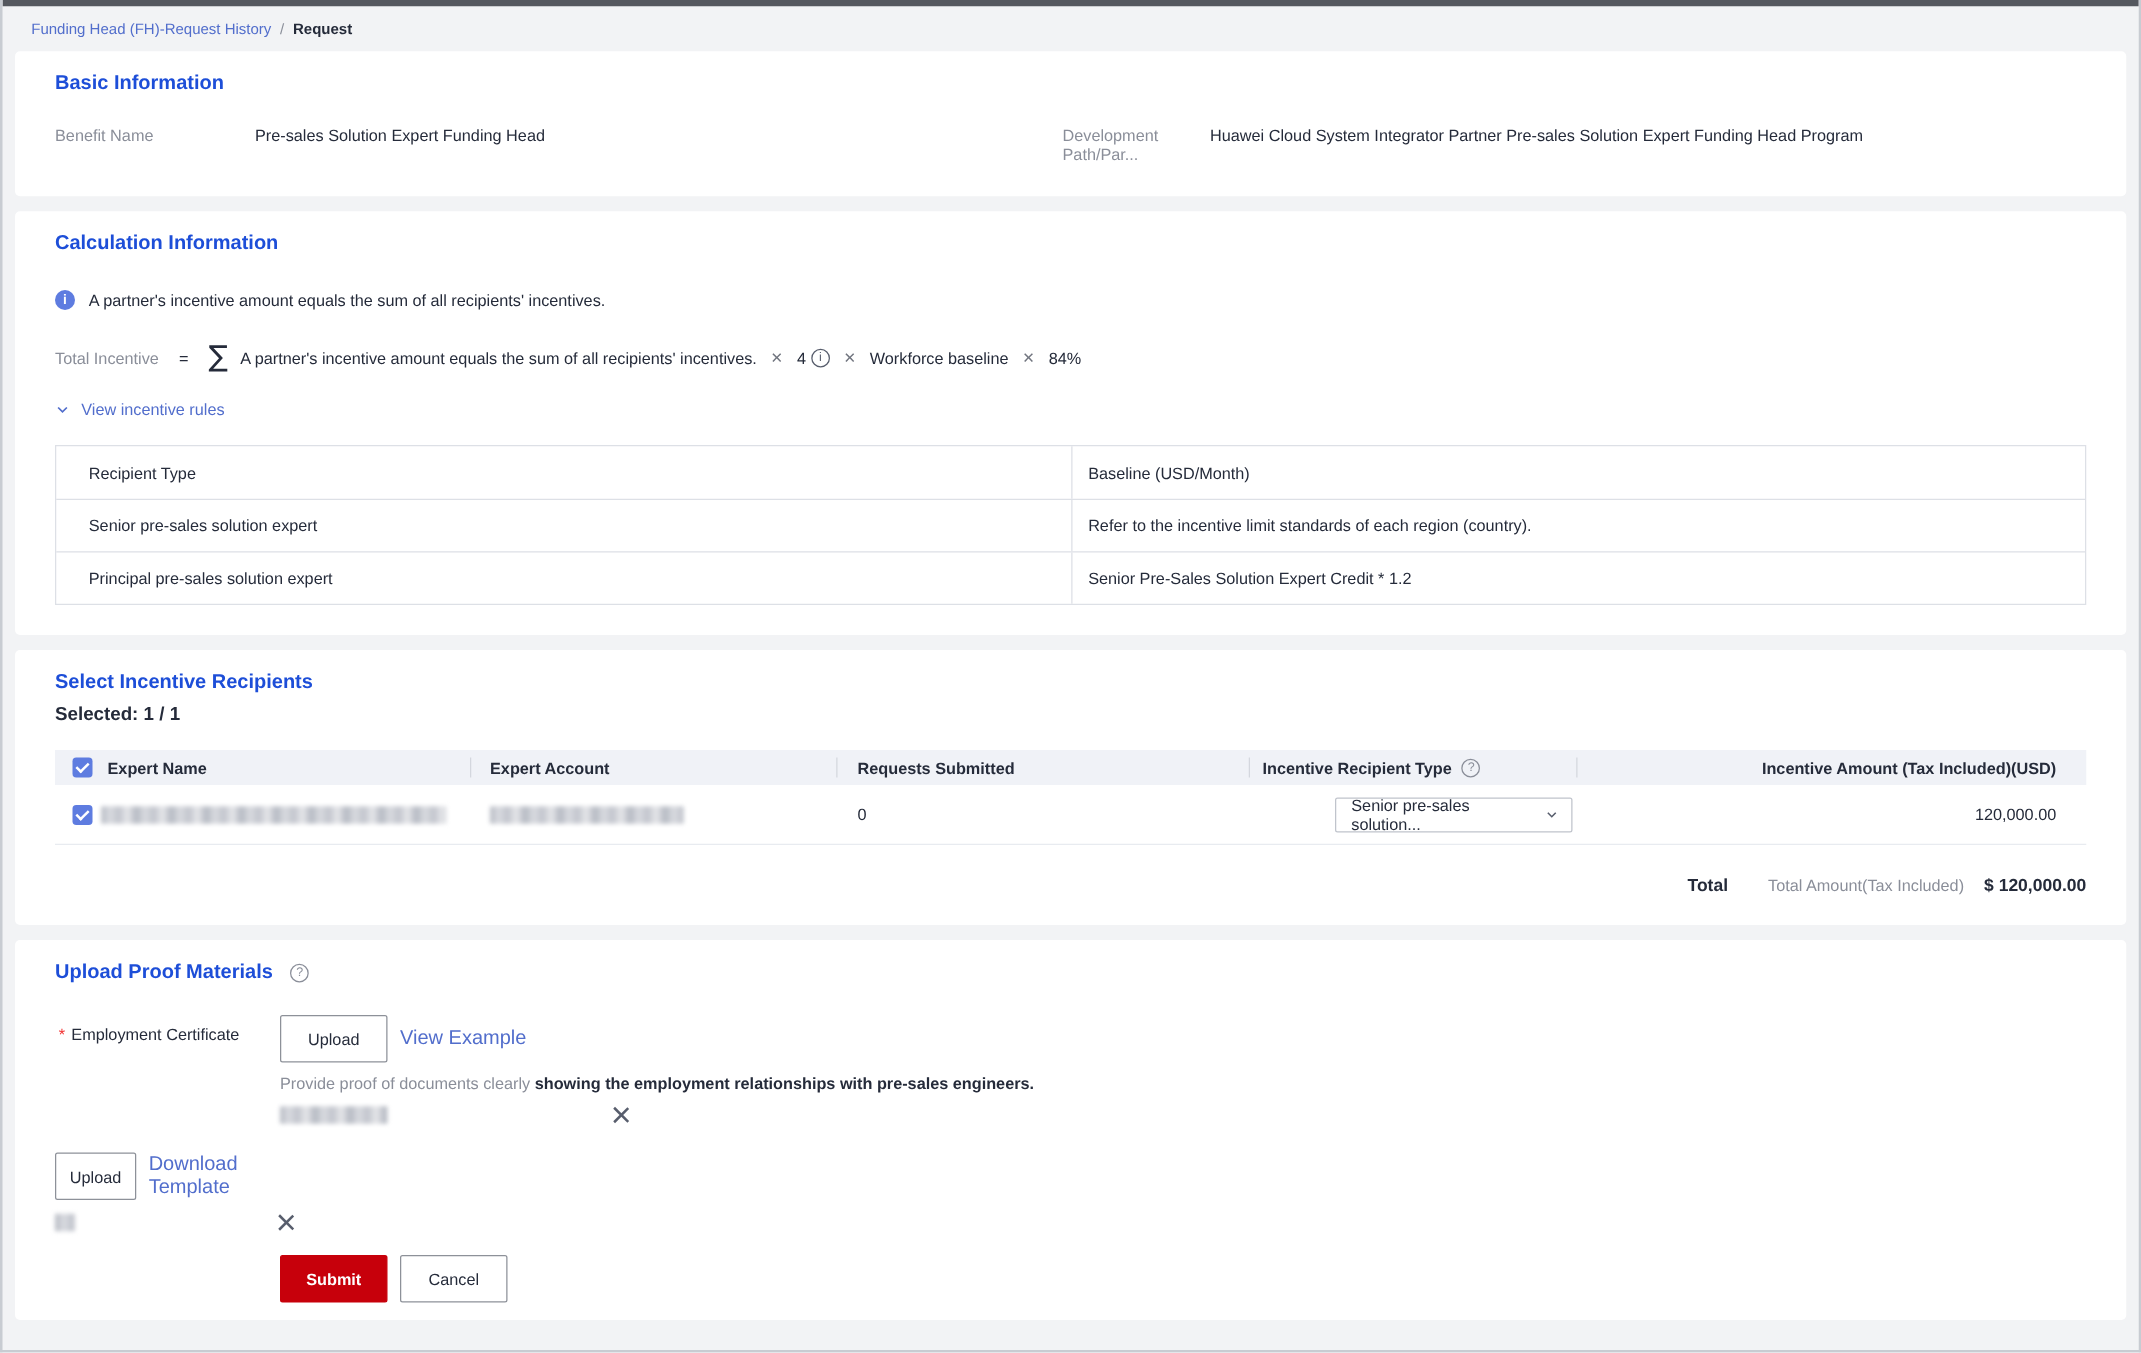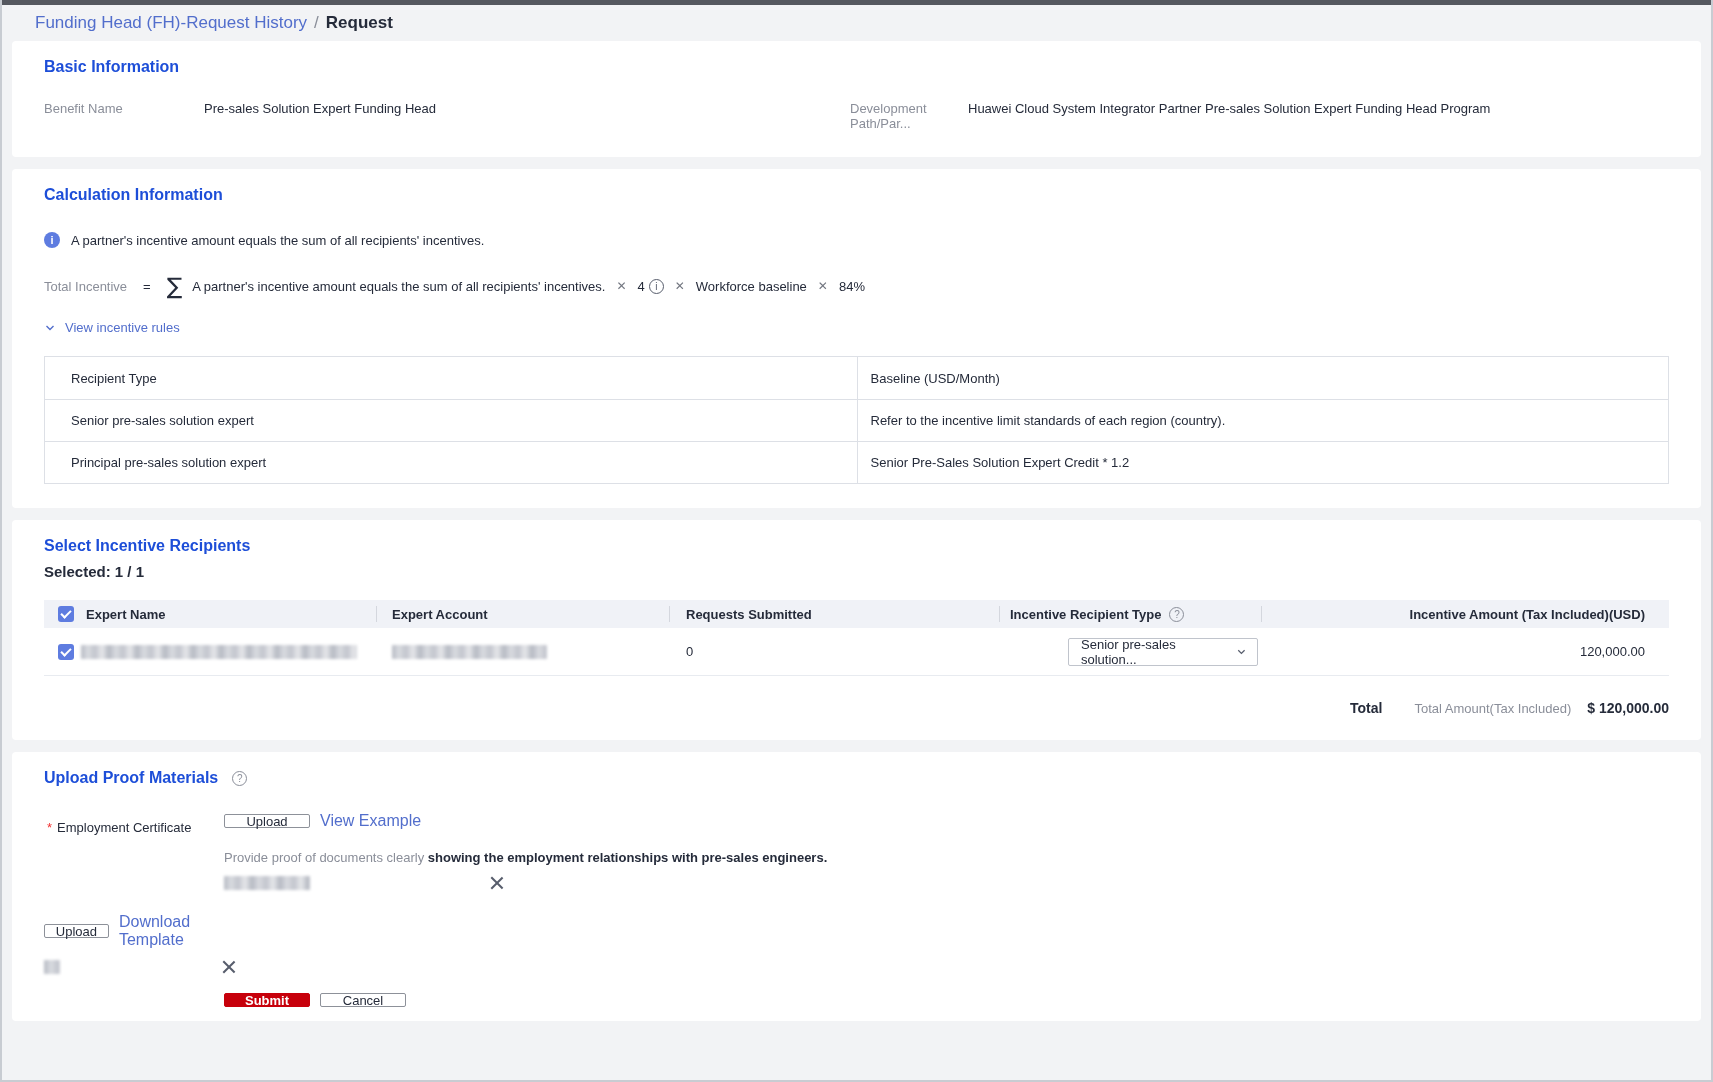--- a/index.html
+++ b/index.html
@@ -4,21 +4,21 @@
 <style>
   * { box-sizing: border-box; margin: 0; padding: 0; }
   body { font-family: "Liberation Sans", sans-serif; background: #e8eaed; }
   .screen {
     width: 1713px; height: 1082px; background: #f2f3f5;
     border: 2px solid #c8ccd2; border-top: none; overflow: hidden; position: relative;
   }
   .topstrip { height: 5px; background: #55585f; }
 
   
-  .breadcrumb { height: 36px; display: flex; align-items: center; padding-left: 33px; font-size: 17px; gap: 7px; text-align: center; }
+  .breadcrumb { height: 36px; display: flex; align-items: center; padding-left: 23px; font-size: 12px; gap: 7px; text-align: center; }
   .bc-link { color: #526ecc; cursor: pointer; text-decoration: none; }
   .bc-sep { color: #8a8e99; }
   .bc-current { color: #252b3a; font-weight: bold; }
 
   .card { background: #ffffff; border-radius: 4px; margin: 0 10px 12px 10px; padding: 16px 32px 24px 32px; }
   h2.section { font-size: 16px; font-weight: bold; color: #1d4ed8; line-height: 20px; }
 
   
   .card-basic { padding-bottom: 26px; }
   .basic-row { display: grid; grid-template-columns: 160px 646px 118px 1fr; margin-top: 24px; font-size: 13px; align-items: baseline; }
@@ -78,25 +78,25 @@
   .total-sub { font-size: 13px; color: #8a8e99; margin-left: 32px; }
   .total-amt { font-size: 14px; font-weight: bold; color: #252b3a; margin-left: 16px; }
 
   
   .upload-title-row { display: flex; align-items: center; }
   .upload-title-row .help-icon { margin-left: 14px; }
   .form-row { display: grid; grid-template-columns: 180px 1fr; margin-top: 24px; }
   .form-label { font-size: 13px; color: #252b3a; padding-top: 8px; padding-left: 3px; }
   .req-star { color: #f23030; margin-right: 5px; }
   .controls-line { display: flex; align-items: center; gap: 10px; }
-  .btn { height: 14px; border-radius: 2px; font-size: 13px; display: inline-flex; align-items: center; justify-content: center;
+  .btn { height: 38px; border-radius: 2px; font-size: 13px; display: inline-flex; align-items: center; justify-content: center;
     cursor: pointer; font-family: "Liberation Sans", sans-serif; }
   .btn-upload, .btn-cancel { width: 86px; border: 1px solid #8d9199; background: #fff; color: #252b3a; }
   .btn-submit { width: 86px; border: 1px solid #c7000b; background: #c7000b; color: #fff; font-weight: bold; }
-  .hint-line { margin-top: 20px; font-size: 13px; }
+  .hint-line { margin-top: 9px; font-size: 13px; }
   .hint-gray { color: #8a8e99; }
   .hint-bold { color: #252b3a; font-weight: bold; }
   .file-line { display: flex; align-items: center; margin-top: 10px; height: 16px; }
   .close-icon { width: 14px; height: 14px; position: relative; cursor: pointer; }
   .close-icon::before, .close-icon::after { content: ""; position: absolute; left: 6px; top: -1px; width: 1.6px; height: 16px; background: #575d6c; }
   .close-icon::before { transform: rotate(45deg); }
   .close-icon::after { transform: rotate(-45deg); }
   .buttons-row { display: flex; gap: 10px; margin-top: 18px; margin-left: 180px; }
 </style>
 </head>

